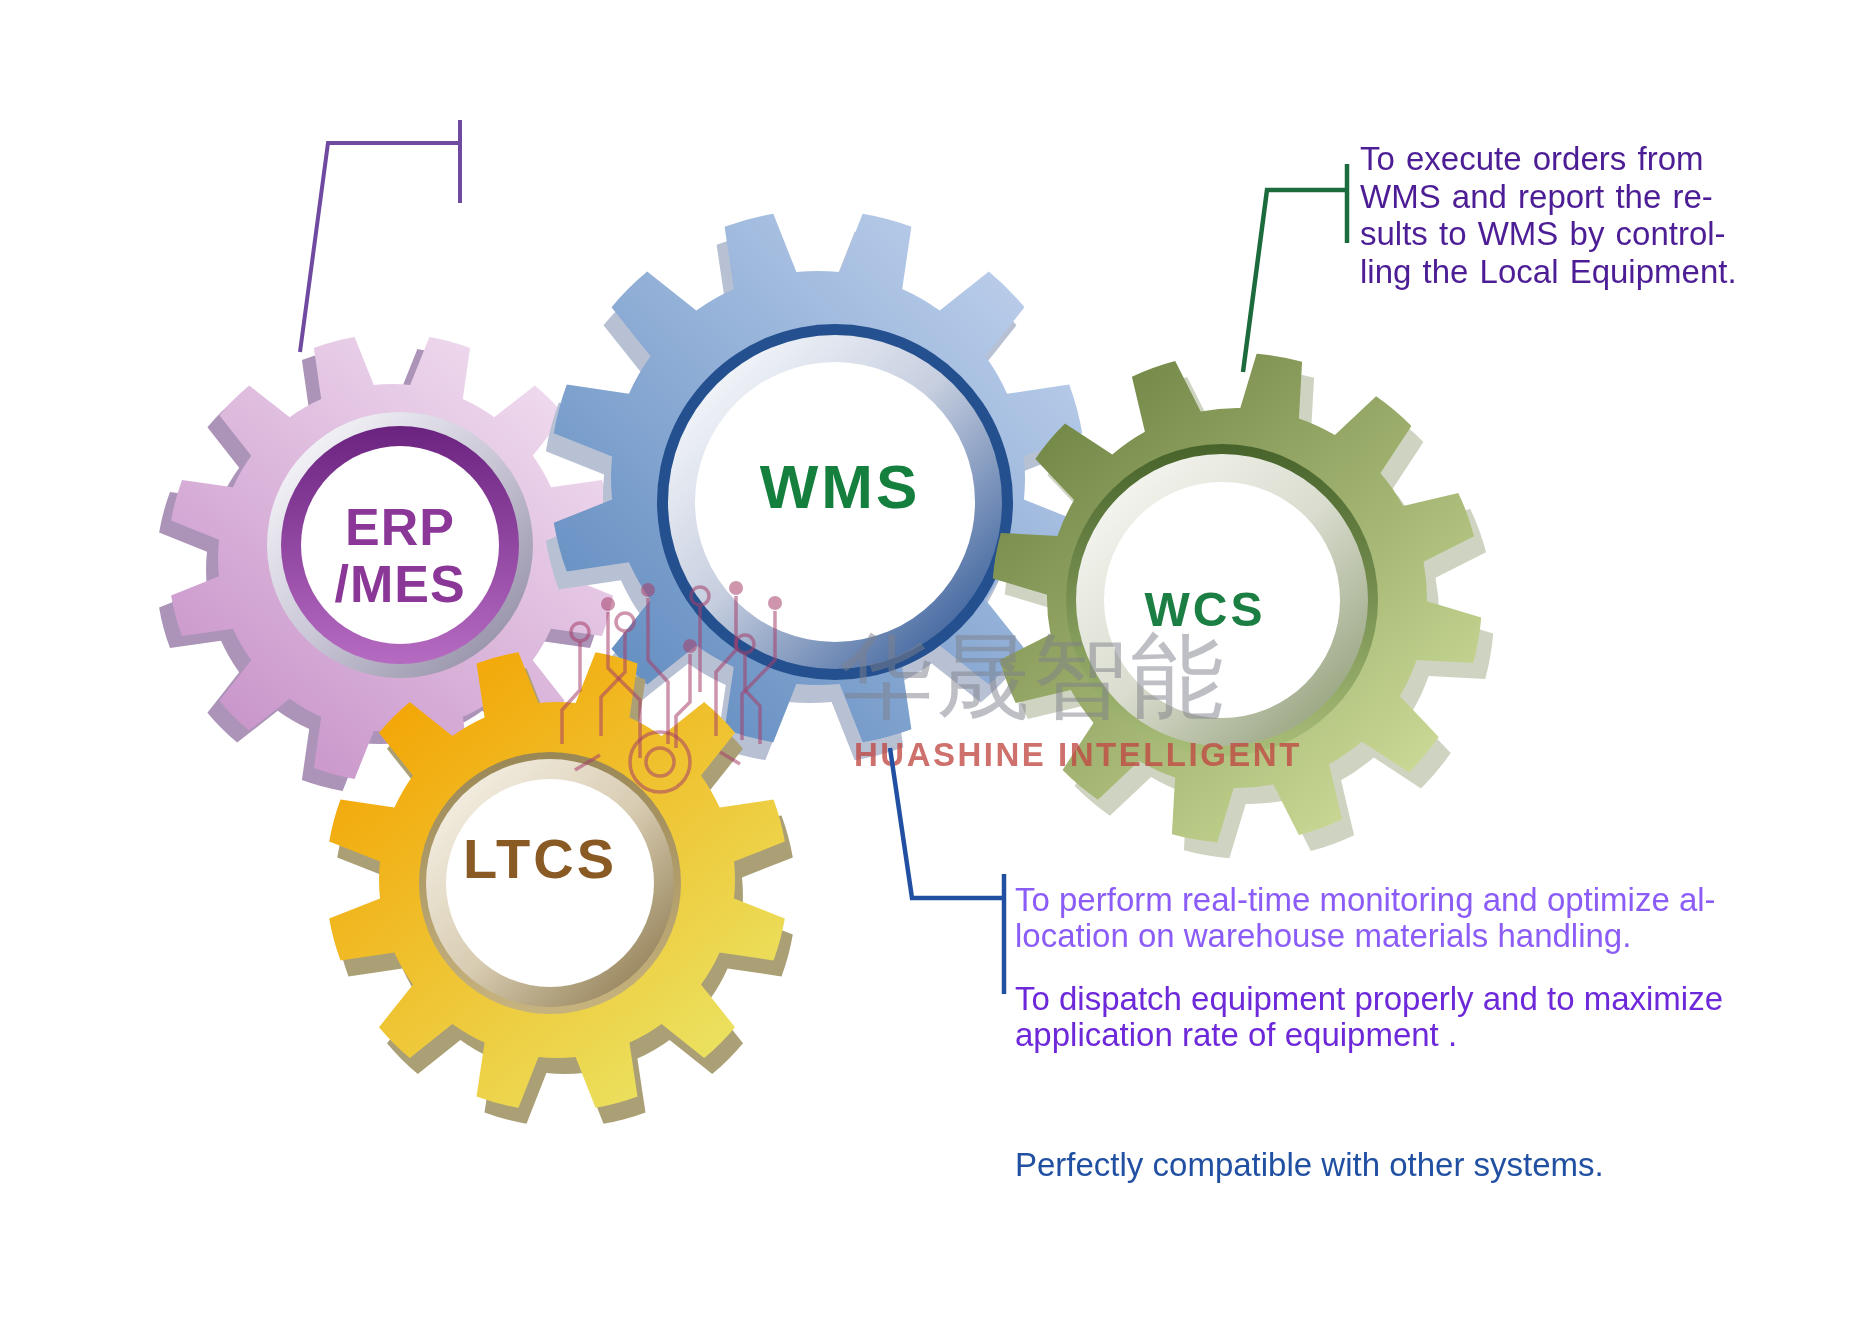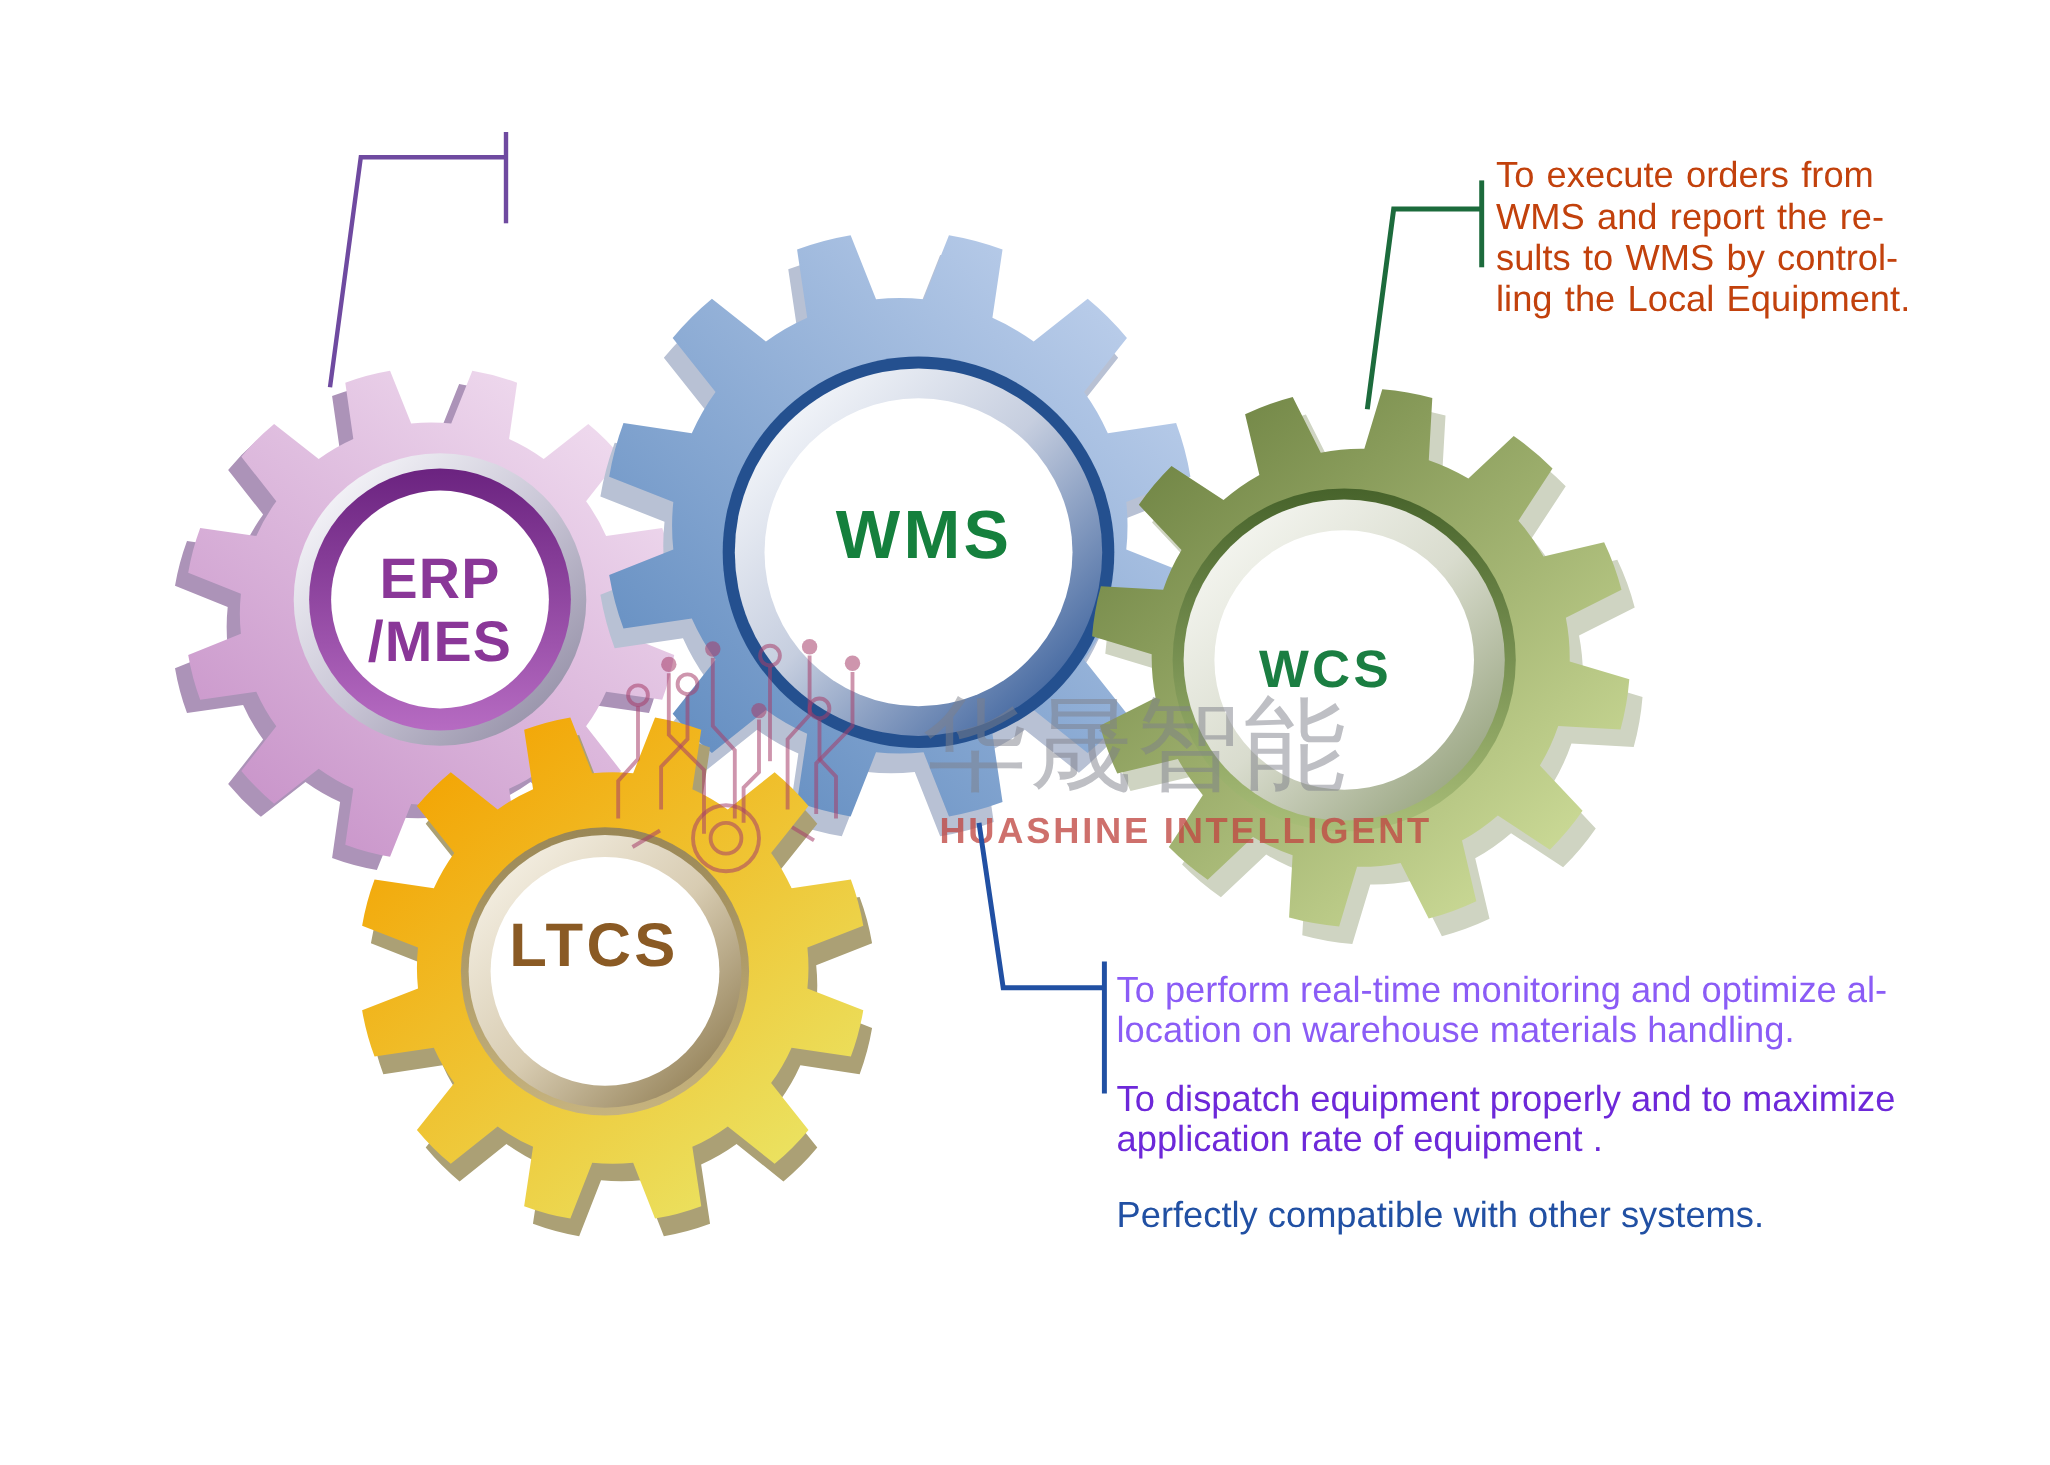--- a/index.html
+++ b/index.html
@@ -16,21 +16,21 @@
   #label-erp {left:400px;top:556px;font-size:52px;letter-spacing:1px;}
   #label-wms {left:840px;top:487px;font-size:62px;letter-spacing:3px;}
   #label-wcs {left:1205px;top:610px;font-size:48px;letter-spacing:3px;}
   #label-ltcs{left:540px;top:859px;font-size:56px;letter-spacing:3px;}
   
   .note{position:absolute;white-space:pre-line;}
   #note-erp {left:472px;top:100px;font-size:32px;line-height:33.5px;word-spacing:3px;}
   #note-wcs {left:1360px;top:140px;font-size:33px;line-height:37.5px;word-spacing:2px;}
   #note-wms1{left:1015px;top:882px;font-size:33px;line-height:36px;}
   #note-wms2{left:1015px;top:981px;font-size:33px;line-height:36px;}
-  #note-wms3{left:1015px;top:1086px;font-size:33px;line-height:36px;text-align:right;}
+  #note-wms3{left:1015px;top:1147px;font-size:33px;line-height:36px;text-align:right;}
   
   .wm-cn{
     position:absolute;left:839px;top:630px;font-size:94px;font-weight:normal;
     letter-spacing:3px;line-height:1;white-space:nowrap;
   }
   .wm-en{
     position:absolute;left:854px;top:736px;font-size:33px;font-weight:bold;
     letter-spacing:2.5px;white-space:nowrap;
   }
 </style>
@@ -164,21 +164,21 @@
     <g fill="none" stroke-width="4.5" stroke="#1C6B3C">
       <polyline points="1243,372 1267,190 1347,190"></polyline>
       <line x1="1347" y1="164" x2="1347" y2="243"></line>
     </g>
     <g fill="none" stroke-width="4.5" stroke="#2150A3">
       <polyline points="890,748 912,898 1004,898"></polyline>
       <line x1="1004" y1="874" x2="1004" y2="994"></line>
     </g>
   </svg>
 
-  <div class="note" id="note-wcs" style="color: #c2410c;">To execute orders from
+  <div class="note" id="note-wcs" style="color: #4c1d95;">To execute orders from
 WMS and report the re-
 sults to WMS by control-
 ling the Local Equipment.</div>
   <div class="note" id="note-wms1" style="color: #8b5cf6;">To perform real-time monitoring and optimize al-
 location on warehouse materials handling.</div>
   <div class="note" id="note-wms2" style="color: #6d28d9;">To dispatch equipment properly and to maximize
 application rate of equipment .</div>
   <div class="note" id="note-wms3" style="color: rgb(33, 80, 163);">Perfectly compatible with other systems.</div>
 </div>
 

